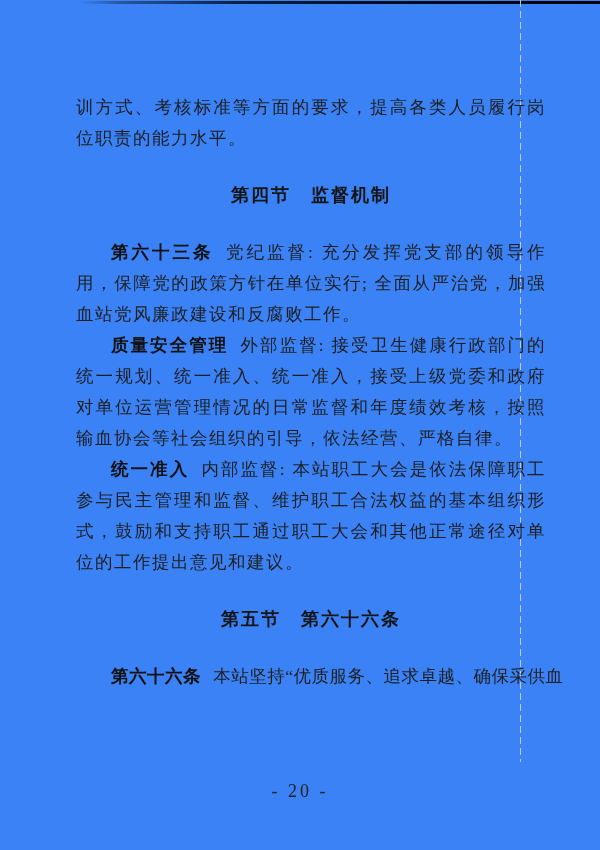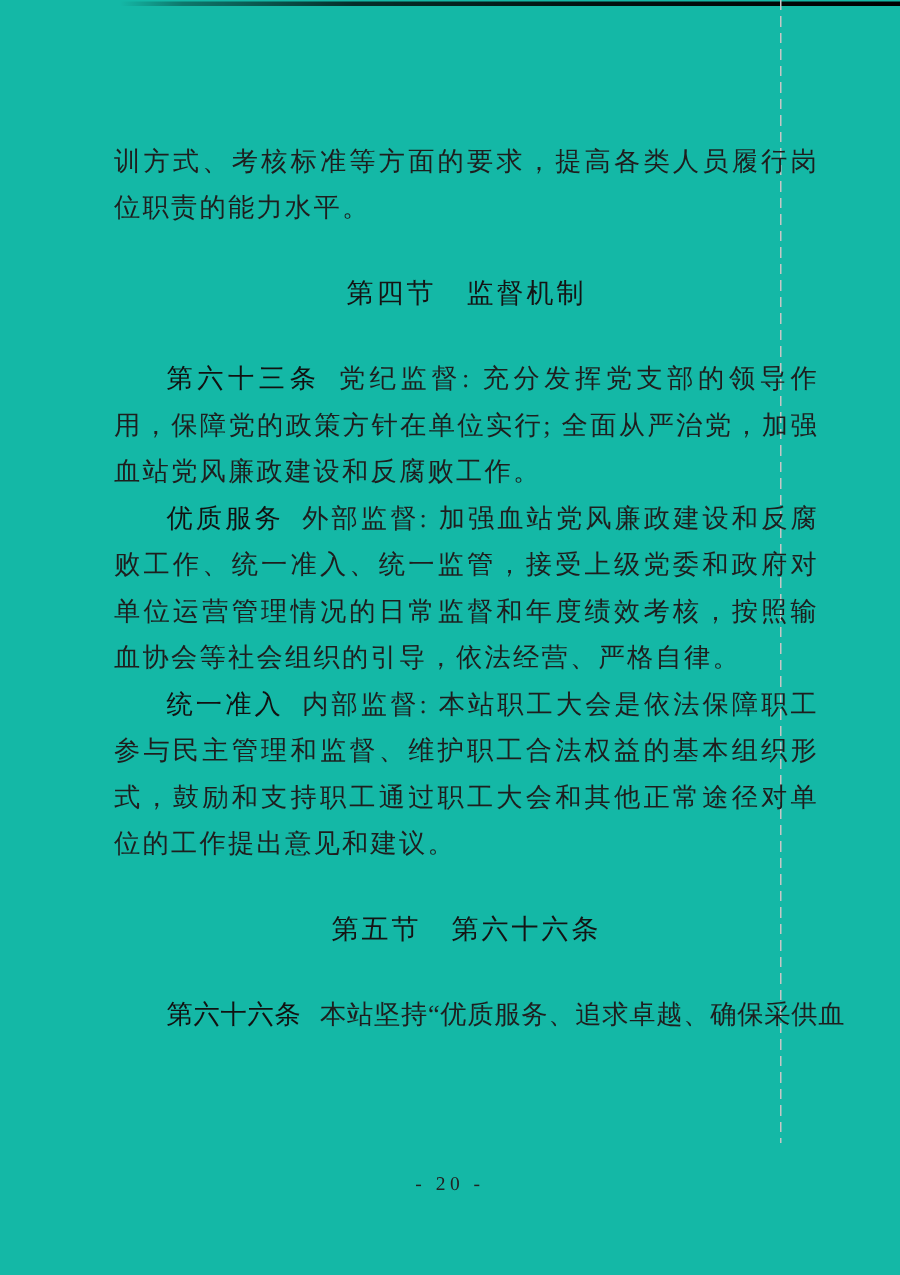--- a/index.html
+++ b/index.html
@@ -4,21 +4,21 @@
 <style>
   html, body {
     margin: 0;
     padding: 0;
     background: #e8e8e8;
   }
   .page {
     position: relative;
     width: 600px;
     height: 850px;
-    background: #14b8a6;
+    background: #3b82f6;
     overflow: hidden;
     font-family: "Liberation Serif", "DejaVu Serif", serif;
     color: #1e1e1e;
   }
   
   .scan-top-line {
     position: absolute;
     top: 1px;
     left: 80px;
     right: 0;
@@ -56,41 +56,41 @@
     text-justify: inter-ideograph;
   }
   .cont { text-indent: 0; }
   .para { text-indent: 2em; }
   .one-line {
     white-space: nowrap;
     letter-spacing: 0.5px;
     text-align: left;
   }
   .art-num {
-    font-weight: normal;
+    font-weight: bold;
     font-family: "Liberation Sans", "DejaVu Sans", sans-serif;
     margin-right: 0.7em;
     color: #111;
   }
   .sec-heading {
     margin: 26px 0;
     font-size: 18px;
-    font-weight: normal;
+    font-weight: bold;
     line-height: 31px;
     text-align: center;
     letter-spacing: 2px;
     color: #141414;
   }
   .page-number {
     position: absolute;
     top: 781px;
     left: 0;
     width: 100%;
     text-align: center;
-    font-size: 13px;
+    font-size: 18px;
     letter-spacing: 3px;
     color: #222;
   }
 </style>
 </head>
 <body>
 
 <div class="page">
 
   <div class="scan-top-line"></div>
@@ -98,21 +98,21 @@
 
   <div class="content">
 
     <p class="body-par cont"><span>训方式、考核标准等方面的要求，提高各类人员履行岗位职责的能力水平。</span></p>
 
     <h2 class="sec-heading">第四节　监督机制</h2>
 
     <p class="body-par para"><span class="art-num">第六十三条</span><span>党纪监督: 充分发挥党支部的领导作用，保障党的政策方针在单位实行; 全面从严治党，加强血站党风廉政建设和反腐败工作。</span></p>
 
 
-    <p class="body-par para"><span class="art-num">优质服务</span><span>外部监督: 加强血站党风廉政建设和反腐败工作、统一准入、统一监管，接受上级党委和政府对单位运营管理情况的日常监督和年度绩效考核，按照输血协会等社会组织的引导，依法经营、严格自律。</span></p>
+    <p class="body-par para"><span class="art-num">质量安全管理</span><span>外部监督: 接受卫生健康行政部门的统一规划、统一准入、统一准入，接受上级党委和政府对单位运营管理情况的日常监督和年度绩效考核，按照输血协会等社会组织的引导，依法经营、严格自律。</span></p>
 
     <p class="body-par para"><span class="art-num">统一准入</span><span>内部监督: 本站职工大会是依法保障职工参与民主管理和监督、维护职工合法权益的基本组织形式，鼓励和支持职工通过职工大会和其他正常途径对单位的工作提出意见和建议。</span></p>
 
     <h2 class="sec-heading">第五节　第六十六条</h2>
 
     <p class="body-par para one-line"><span class="art-num">第六十六条</span><span>本站坚持“优质服务、追求卓越、确保采供血</span></p>
 
   </div>
 
   <div class="page-number">- 20 -</div>

